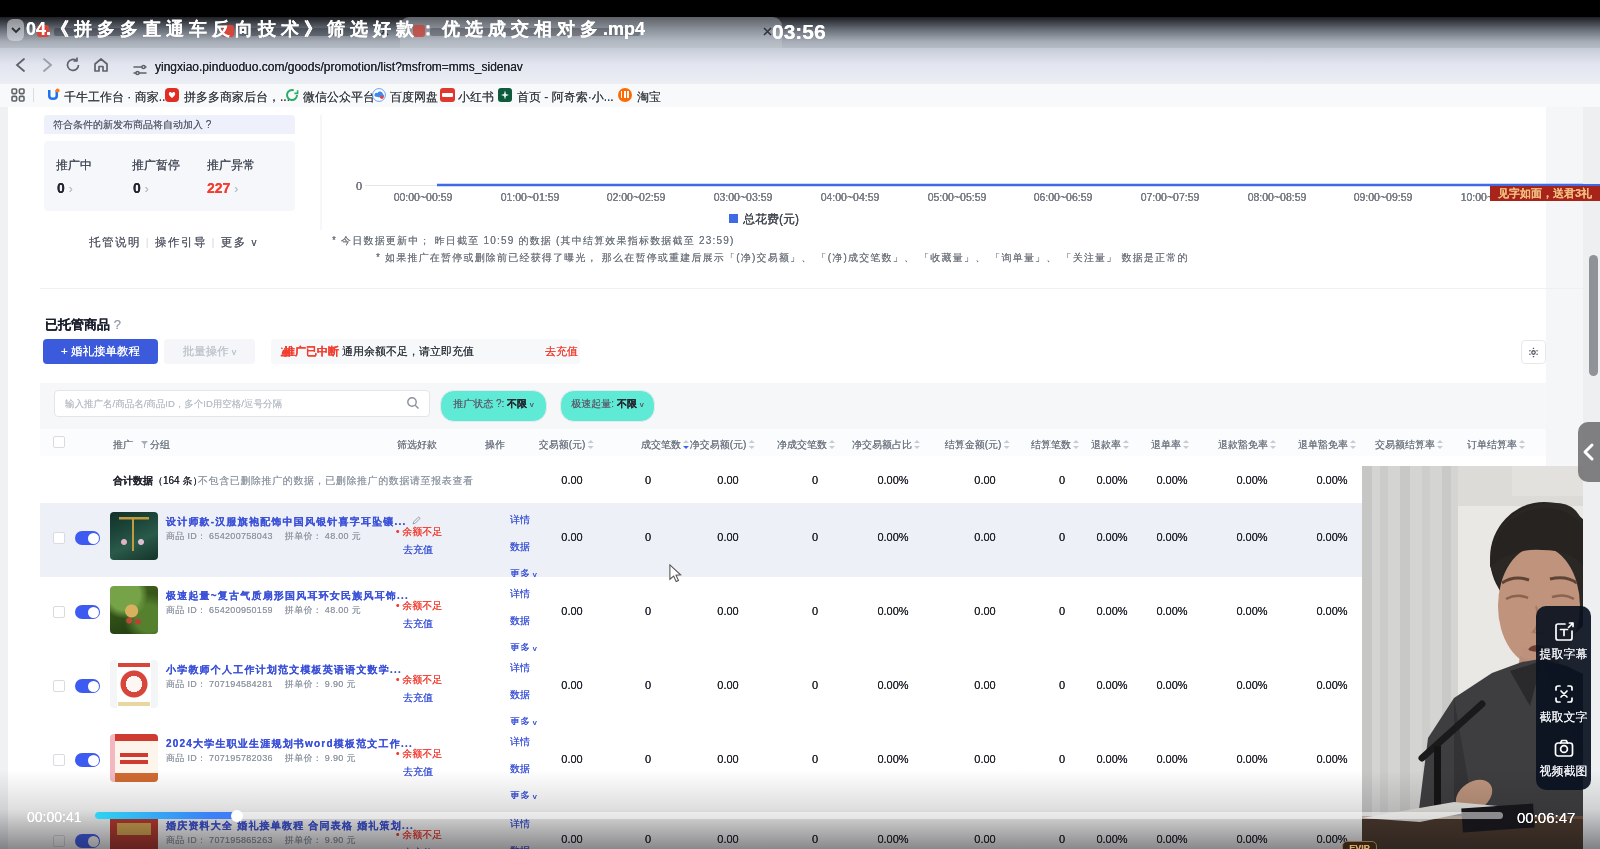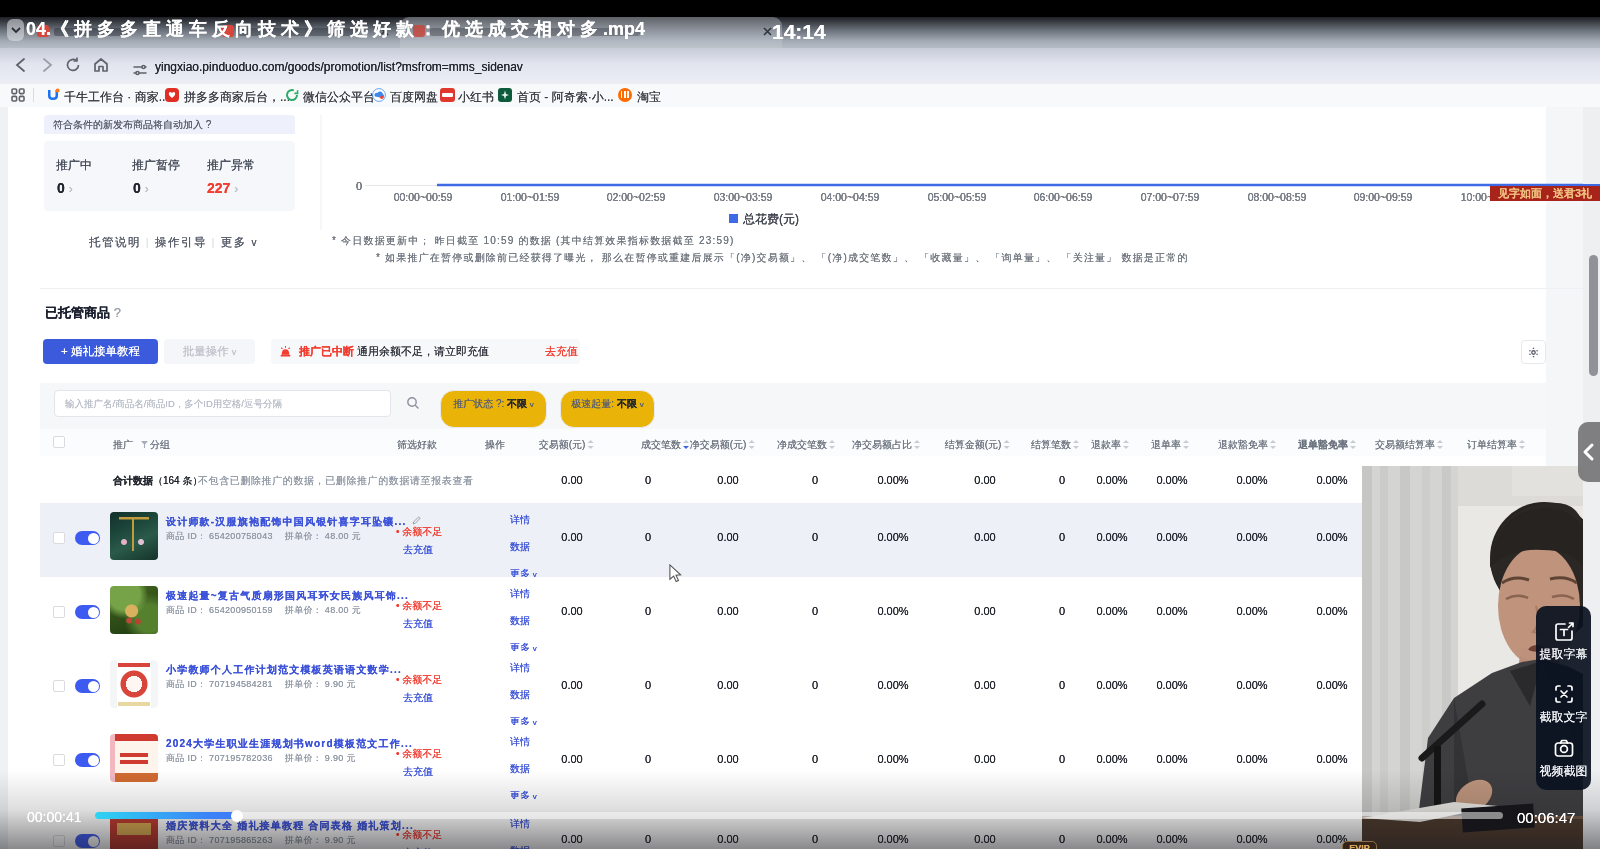--- a/index.html
+++ b/index.html
@@ -19,28 +19,28 @@
   #scrollthumb{left:1589px;top:255px;width:9px;height:121px;background:#8f9398;border-radius:5px;}
   #banner{left:44px;top:115px;width:251px;height:19px;background:#eef0fb;border-radius:4px 4px 0 0;color:#5a5f6d;font-size:10px;line-height:19px;padding-left:9px;box-sizing:border-box;}
   #statcard{left:44px;top:141px;width:251px;height:70px;background:#f6f7fb;border-radius:4px;}
   .stlb{position:absolute;top:16px;font-size:12px;color:#464c59;}
   .stval{position:absolute;top:39px;font-size:14px;font-weight:700;color:#23262e;}
   .stval .gt{font-weight:400;color:#b9bec8;font-size:12px;}
   #linksrow{left:89px;top:235px;font-size:11.5px;color:#565b68;letter-spacing:1.5px;}
   
   .note{position:absolute;left:332px;font-size:10px;color:#70767f;letter-spacing:1.2px;}
   #secdiv{left:40px;top:288px;width:1543px;height:1px;background:#eef0f3;}
-  #sectitle{left:45px;top:304px;font-size:13px;font-weight:700;color:#1a1f2e;text-align:right;}
+  #sectitle{left:45px;top:316px;font-size:13px;font-weight:700;color:#1a1f2e;text-align:right;}
   #btnblue{left:43px;top:339px;width:115px;height:25px;background:#3c5bdc;border-radius:4px;color:#fff;font-size:11.5px;text-align:center;line-height:25px;}
   #btngray{left:164px;top:339px;width:91px;height:25px;background:#f5f6f9;border-radius:4px;color:#c0c4cc;font-size:11.5px;text-align:center;line-height:25px;}
   #alertpill{left:271px;top:339px;width:309px;height:25px;background:#f7f8fa;border-radius:4px;font-size:11px;line-height:25px;}
   #gearbtn{left:1521px;top:340px;width:25px;height:24px;border:1px solid #e6e8ec;border-radius:4px;box-sizing:border-box;}
   #filterband{left:40px;top:383px;width:1506px;height:46px;background:#f6f7f9;}
-  #searchbox{left:54px;top:390px;width:337px;height:27px;background:#fff;border:1px solid #e3e5ea;border-radius:4px;box-sizing:border-box;color:#b9bec8;font-size:9.5px;line-height:25px;padding-left:10px;}
-  .fpill{position:absolute;top:390px;height:38px;background:#eab308;border:1px solid #e7e9ee;border-radius:14px;box-sizing:border-box;font-size:10px;color:#5a6070;line-height:25px;text-align:center;}
+  #searchbox{left:54px;top:390px;width:376px;height:27px;background:#fff;border:1px solid #e3e5ea;border-radius:4px;box-sizing:border-box;color:#b9bec8;font-size:9.5px;line-height:25px;padding-left:10px;}
+  .fpill{position:absolute;top:390px;height:32px;background:#5eead4;border:1px solid #e7e9ee;border-radius:14px;box-sizing:border-box;font-size:10px;color:#5a6070;line-height:25px;text-align:center;}
   
   #thead{left:40px;top:429px;width:1506px;height:27px;background:#fbfcfd;border-bottom:1px solid #f0f1f4;}
   .th{position:absolute;top:438px;white-space:nowrap;font-size:10px;color:#6e7580;}
   #trsum{left:40px;top:456px;width:1506px;height:47px;border-bottom:1px solid #f0f1f4;background:#fff;}
   .row{position:absolute;left:40px;width:1506px;height:74px;border-bottom:1px solid #f0f1f4;background:#fff;}
   .row1{background:#edf0f6;}
   .cell{position:absolute;font-size:11px;color:#23262e;white-space:nowrap;transform:translateX(-50%);}
   .cbox{position:absolute;left:53px;width:12px;height:12px;border:1px solid #d9dbe0;border-radius:2px;background:#fff;box-sizing:border-box;}
   .tog{position:absolute;left:35px;width:25px;height:14px;border-radius:7px;background:#3d5af1;}
   .tog:after{content:"";position:absolute;right:1.5px;top:1.5px;width:11px;height:11px;border-radius:50%;background:#fff;}
@@ -209,21 +209,21 @@
 
 <div class="abs" id="secdiv"></div>
 <div class="abs" style="left:1583px;top:184px;width:17px;height:2.5px;background:#3f6ae5;z-index:5;"></div>
 <div class="abs" id="sectitle">已托管商品 <span style="font-weight:400;color:#9aa0ab;font-size:13px;">?</span></div>
 <div class="abs" id="btnblue">+ 婚礼接单教程</div>
 <div class="abs" id="btngray">批量操作 <span style="font-size:9px;">v</span></div>
 <div class="abs" id="alertpill"><svg style="position:absolute;left:8px;top:6px;" width="13" height="13" viewBox="0 0 24 24">
       <path d="M5,18 Q5,8 12,8 Q19,8 19,18 Z" fill="#f23d30"></path>
       <rect x="3" y="18" width="18" height="3" rx="1" fill="#f23d30"></rect>
       <path d="M12 2 L12 5 M4 5 L6.5 7 M20 5 L17.5 7" stroke="#f23d30" stroke-width="2"></path>
-    </svg><span style="color:#f23d30;font-weight:700;margin-left:28px;text-align:right;">推广已中断</span> <span style="color:#33363e;">通用余额不足，请立即充值</span><span style="position:absolute;left:274px;top:0;color:#f23d30;">去充值</span></div>
+    </svg><span style="color:#f23d30;font-weight:700;margin-left:13px;text-align:right;">推广已中断</span> <span style="color:#33363e;">通用余额不足，请立即充值</span><span style="position:absolute;left:274px;top:0;color:#f23d30;">去充值</span></div>
 <div class="abs" id="gearbtn">
     <svg style="position:absolute;left:5px;top:5px;" width="13" height="13" viewBox="0 0 24 24" fill="none" stroke="#585e6a" stroke-width="2.4">
       <circle cx="12" cy="12" r="3.2"></circle>
       <path d="M12 2.5 L13.8 5.5 L10.2 5.5 Z M12 21.5 L13.8 18.5 L10.2 18.5 Z M3.8 7.3 L7.2 7.9 L5.4 11 Z M20.2 7.3 L16.8 7.9 L18.6 11 Z M3.8 16.7 L7.2 16.1 L5.4 13 Z M20.2 16.7 L16.8 16.1 L18.6 13 Z" fill="#585e6a" stroke="none"></path>
     </svg>
   </div>
 <div class="abs" id="filterband"></div>
 <div class="abs" id="searchbox">输入推广名/商品名/商品ID，多个ID用空格/逗号分隔</div>
 <svg class="abs" style="left:406px;top:396px;" width="14" height="14" viewBox="0 0 14 14" fill="none" stroke="#8a919d" stroke-width="1.4">
     <circle cx="6" cy="6" r="4.2"></circle>
@@ -241,21 +241,21 @@
 <div class="th tc" style="left:566px;">交易额(元)<span class="arr"></span></div>
 <div class="th tc" style="left:665px;">成交笔数<span class="arr arrb"></span></div>
 <div class="th tc" style="left:722px;">净交易额(元)<span class="arr"></span></div>
 <div class="th tc" style="left:806px;">净成交笔数<span class="arr"></span></div>
 <div class="th tc" style="left:886px;">净交易额占比<span class="arr"></span></div>
 <div class="th tc" style="left:977px;">结算金额(元)<span class="arr"></span></div>
 <div class="th tc" style="left:1055px;">结算笔数<span class="arr"></span></div>
 <div class="th tc" style="left:1110px;">退款率<span class="arr"></span></div>
 <div class="th tc" style="left:1170px;">退单率<span class="arr"></span></div>
 <div class="th tc" style="left:1247px;">退款豁免率<span class="arr"></span></div>
-<div class="th tc" style="left:1327px;font-weight:bold;">退单豁免率<span class="arr"></span></div>
+<div class="th tc" style="left:1327px;">退单豁免率<span class="arr"></span></div>
 <div class="th tc" style="left:1409px;">交易额结算率<span class="arr"></span></div>
 <div class="th tc" style="left:1496px;">订单结算率<span class="arr"></span></div>
 
 <div class="abs" id="trsum">
   <span style="position:absolute;left:73px;top:18px;font-size:10px;color:#23262e;font-weight:700;">合计数据</span>
   <span style="position:absolute;left:113px;top:18px;font-size:10px;color:#23262e;">（164 条）</span>
   <span style="position:absolute;left:158px;top:18px;font-size:10px;color:#9199a5;letter-spacing:0.6px;">不包含已删除推广的数据，已删除推广的数据请至报表查看</span>
   <span class="cell" style="left:532px;top:18px;">0.00</span>
   <span class="cell" style="left:608px;top:18px;">0</span>
   <span class="cell" style="left:688px;top:18px;">0.00</span>
@@ -384,21 +384,21 @@
     <span class="cell" style="left:853px;top:34px;">0.00%</span>
     <span class="cell" style="left:945px;top:34px;">0.00</span>
     <span class="cell" style="left:1022px;top:34px;">0</span>
     <span class="cell" style="left:1072px;top:34px;">0.00%</span>
     <span class="cell" style="left:1132px;top:34px;">0.00%</span>
     <span class="cell" style="left:1212px;top:34px;">0.00%</span>
     <span class="cell" style="left:1292px;top:34px;">0.00%</span>
 </div>
 
 <div class="abs" id="vtitle"><span style="letter-spacing:0;">04.</span>《拼多多直通车反向技术》筛选好款：优选成交相对多<span style="letter-spacing:0;">.mp4</span></div>
-<div class="abs" id="vclock">14:14</div>
+<div class="abs" id="vclock">03:56</div>
 <div class="abs" id="redbadge">见字如面，送君3礼</div>
 <div class="abs" id="botgrad"></div>
 <div class="abs" id="ptrack"></div>
 <div class="abs" id="pfill"></div>
 <div class="abs" id="pknob"></div>
 <div class="abs" id="tleft">00:00:41</div>
 <div class="abs" id="tright">00:06:47</div>
 <div class="abs" id="evip">EVIP</div>
 <div class="abs" id="webcam">
 <svg width="221" height="383">

